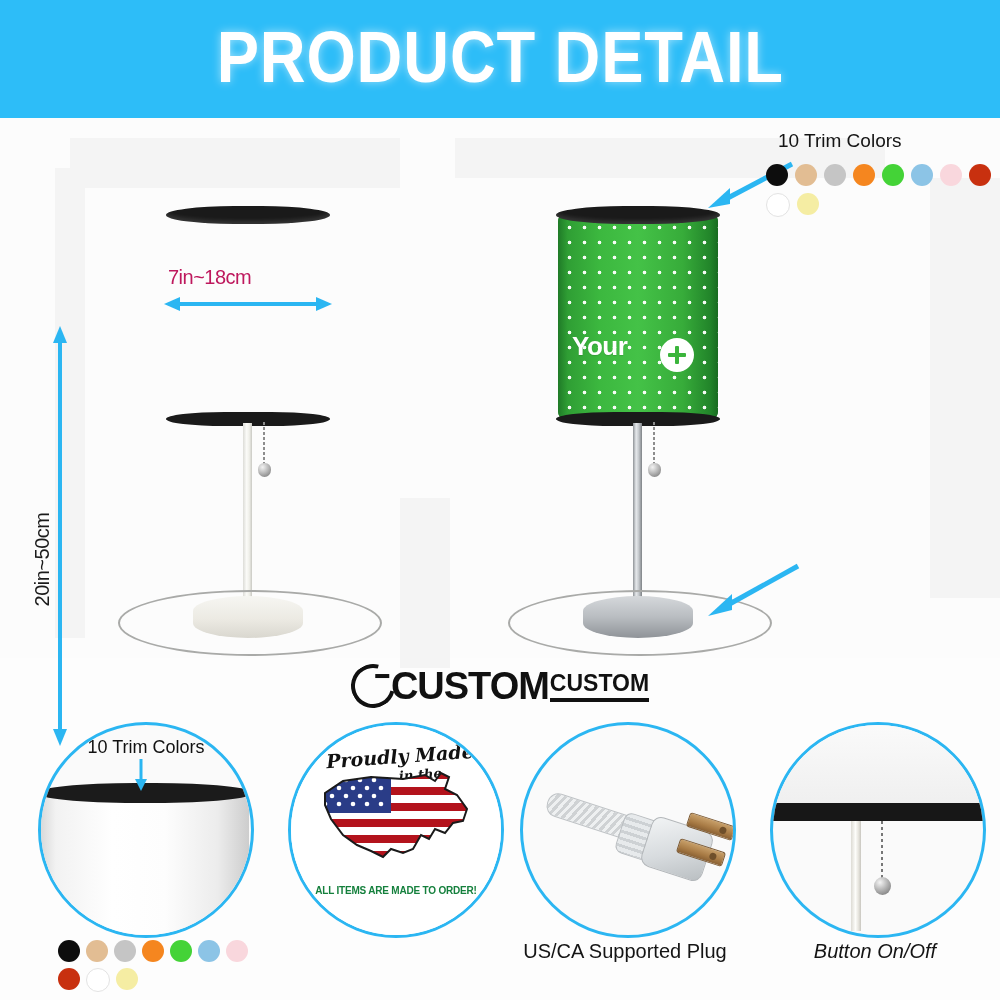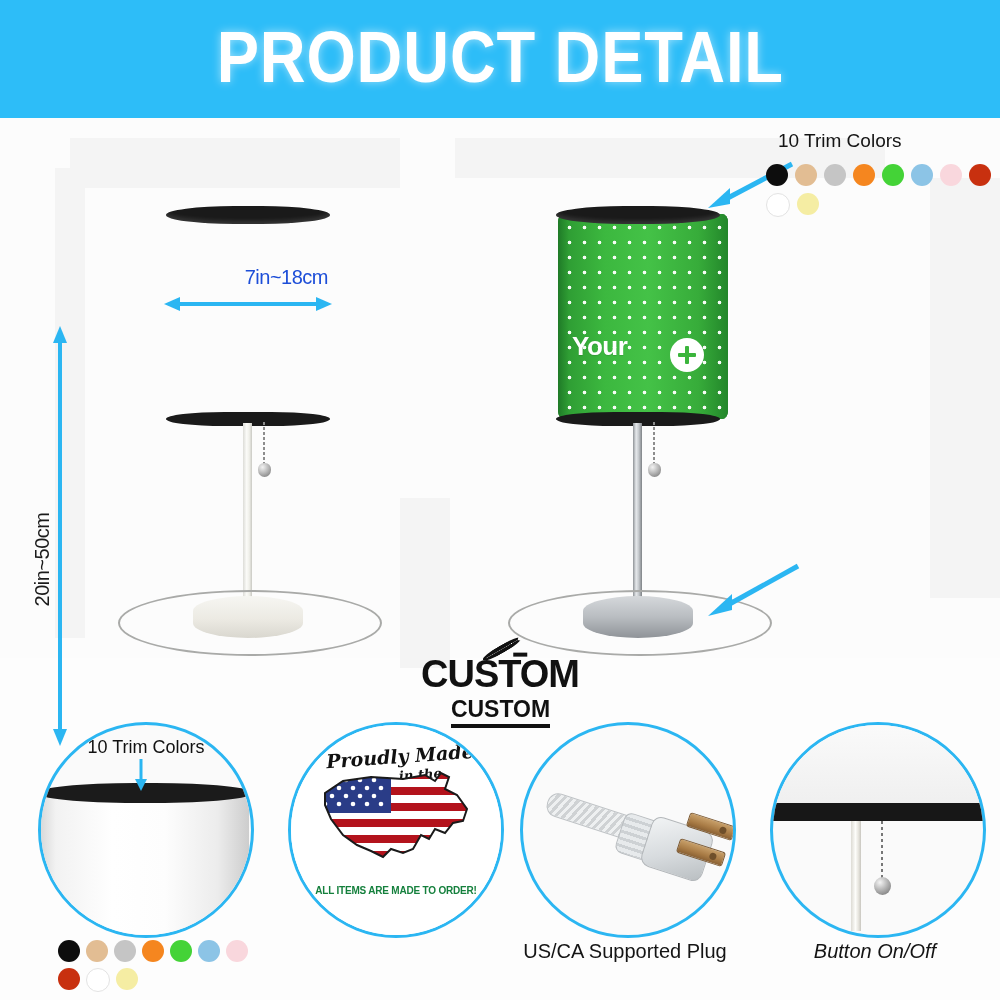--- a/index.html
+++ b/index.html
@@ -34,21 +34,21 @@
   
   .stage{
     position:absolute;left:0;top:118px;width:1000px;height:540px;
     background:#fcfcfc;
   }
   .bg-blob{position:absolute;background:#f4f4f4;}
 
   
   .dim-h-label{
     position:absolute;left:168px;top:148px;width:160px;
-    text-align:right;font-size:20px;color:#1d4ed8;font-weight:500;
+    text-align:left;font-size:20px;color:#be185d;font-weight:500;
     letter-spacing:-0.5px;
   }
   .dim-h-arrow{
     position:absolute;left:164px;top:178px;width:168px;height:16px;
   }
   .dim-v-label{
     position:absolute;left:-38px;top:430px;width:160px;
     text-align:center;font-size:20px;color:#1a1a1a;font-weight:500;
     transform:rotate(-90deg);letter-spacing:-0.5px;
   }
@@ -65,21 +65,20 @@
     overflow:hidden;
   }
   .shade-body{
     position:absolute;left:0;top:0;width:100%;height:100%;
   }
   .shade-white{
     background:linear-gradient(90deg,#d9d9d9 0%,#f3f3f3 6%,#ffffff 30%,#ffffff 55%,#f0f0f0 80%,#cfcfcf 97%,#bdbdbd 100%);
   }
   .shade-green{
     background:linear-gradient(90deg,#1f7a27 0%,#2f9e34 6%,#3cb83f 26%,#44c247 50%,#37ac3a 78%,#22852a 95%,#186b20 100%);
-    padding-left:10px;
   }
   .dots{
     position:absolute;left:0;top:0;width:100%;height:100%;
     background-image:radial-gradient(circle, #ffffff 1.7px, rgba(255,255,255,0) 2.1px);
     background-size:15px 15px;
     background-position:4px 6px;
     opacity:.95;
   }
   .shade-text{
     position:absolute;left:0;top:118px;width:100%;
@@ -134,21 +133,21 @@
   }
 
   
   .callout-label{position:absolute;font-size:19px;color:#141414;white-space:nowrap;}
   .swatch{width:22px;height:22px;border-radius:50%;display:inline-block;}
   .swatch-row{position:absolute;display:flex;gap:7px;flex-wrap:wrap;width:240px;}
 
   
   .logo{
     position:absolute;left:0;top:660px;width:1000px;height:52px;
-    display:flex;align-items:center;justify-content:center;flex-direction:column;
+    display:flex;align-items:center;justify-content:center;
   }
   .logo-c{
     display:inline-block;width:36px;height:36px;
     border:4px solid #111;border-radius:50%;
     border-right-color:transparent;
     transform:rotate(-30deg);
     margin-right:-4px;position:relative;
   }
   .logo-c:after{
     content:"";position:absolute;right:-2px;top:12px;width:14px;height:4px;background:#111;

